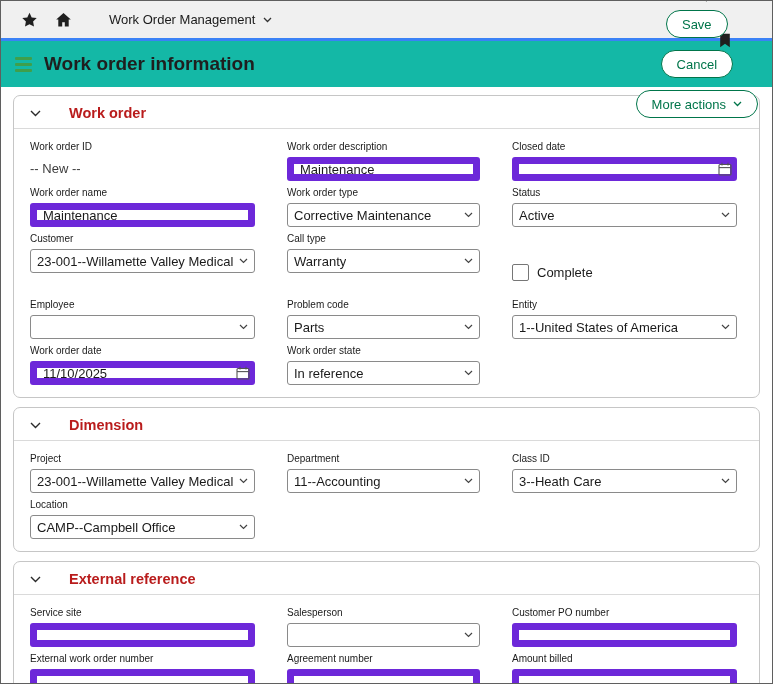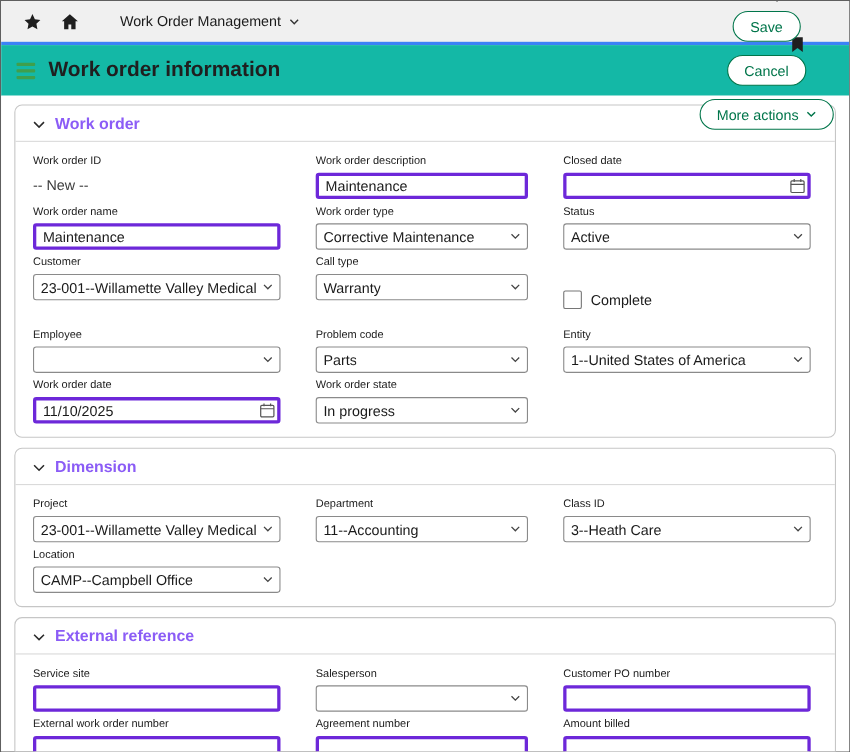--- a/index.html
+++ b/index.html
@@ -19,28 +19,28 @@
   .menu-icon{display:inline-flex;flex-direction:column;gap:3px;cursor:pointer;margin-right:12px;}
   .menu-icon i{display:block;width:17px;height:3px;border-radius:1px;background:#3f9f4c;}
   .page-title{font-size:19px;font-weight:700;color:#1f1f1f;margin:0;line-height:1.1;}
   .actions{margin-left:auto;display:flex;align-items:center;gap:12px;flex-direction:column;}
   .pill-btn{display:inline-flex;align-items:center;gap:7px;height:28px;padding:0 15px;border:1px solid #00754a;border-radius:15px;background:#fff;color:#00754a;font-family:"Liberation Sans",sans-serif;font-size:13px;cursor:pointer;}
 
   
   .content{padding:8px 12px 10px;background:#fff;}
   .section{border:1px solid #c6c6c6;border-radius:7px;background:#fff;margin-bottom:9px;}
   .sec-head{display:flex;align-items:center;gap:9px;padding:9px 16px 7px;border-bottom:1px solid #dadada;cursor:pointer;}
-  .sec-title{font-size:14.5px;font-weight:700;color:#8b5cf6;}
+  .sec-title{font-size:14.5px;font-weight:700;color:#b91c1c;margin-left:19px;}
 
   .grid3{display:grid;grid-template-columns:225px 193px 225px;column-gap:32px;row-gap:4px;padding:10px 16px 12px;}
 
   .field{min-height:41px;}
   .flabel{font-size:10px;color:#1a1a1a;line-height:15px;margin-bottom:3px;white-space:nowrap;}
   .static-val{font-size:13px;color:#3c3c3c;line-height:24px;}
-  .text-input{width:100%;height:24px;box-sizing:border-box;border:3px solid #6d28d9;border-radius:3px;background:#fff;font-family:"Liberation Sans",sans-serif;font-size:13px;color:#1a1a1a;padding:0 6px;}
+  .text-input{width:100%;height:24px;box-sizing:border-box;border:7px solid #6d28d9;border-radius:3px;background:#fff;font-family:"Liberation Sans",sans-serif;font-size:13px;color:#1a1a1a;padding:0 6px;}
   .datewrap{position:relative;}
   .datewrap .text-input{padding-right:24px;}
   .cal{position:absolute;right:5px;top:50%;transform:translateY(-50%);display:inline-flex;cursor:pointer;}
   .select{display:flex;align-items:center;justify-content:space-between;height:24px;box-sizing:border-box;border:1px solid #8a8a8a;border-radius:3px;background:#fff;padding:0 6px;cursor:pointer;}
   .select .val{font-size:13px;color:#1a1a1a;white-space:nowrap;overflow:hidden;text-overflow:ellipsis;}
   .select .chev{flex:0 0 auto;margin-left:4px;display:inline-flex;}
   .checkbox-field{display:flex;align-items:center;gap:8px;padding-top:21px;}
   .checkbox{width:15px;height:15px;border:1px solid #767676;border-radius:2px;background:#fff;cursor:pointer;flex:0 0 auto;}
   .cb-label{font-size:13px;color:#1a1a1a;}
 </style>
@@ -245,21 +245,21 @@
                   <line x1="1" y1="5.6" x2="13" y2="5.6" stroke="#555" stroke-width="1.1"></line>
                   <line x1="4" y1="0.8" x2="4" y2="3.4" stroke="#555" stroke-width="1.1"></line>
                   <line x1="10" y1="0.8" x2="10" y2="3.4" stroke="#555" stroke-width="1.1"></line>
                 </svg>
             </span>
           </div>
         </div>
         <div class="field">
           <div class="flabel">Work order state</div>
           <div class="select">
-            <span class="val">In progress</span>
+            <span class="val">In reference</span>
             <span class="chev">
                 <svg width="9" height="6" viewBox="0 0 9 6">
                   <path d="M1 1l3.5 3.5L8 1" fill="none" stroke="#444" stroke-width="1.2"></path>
                 </svg>
               </span>
           </div>
         </div>
 
       </div>
     </div>

